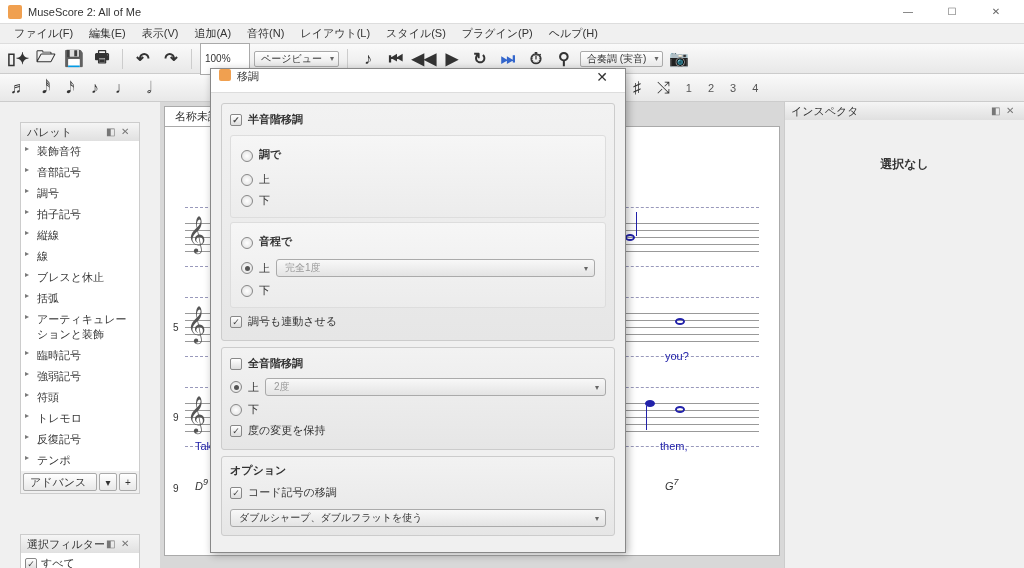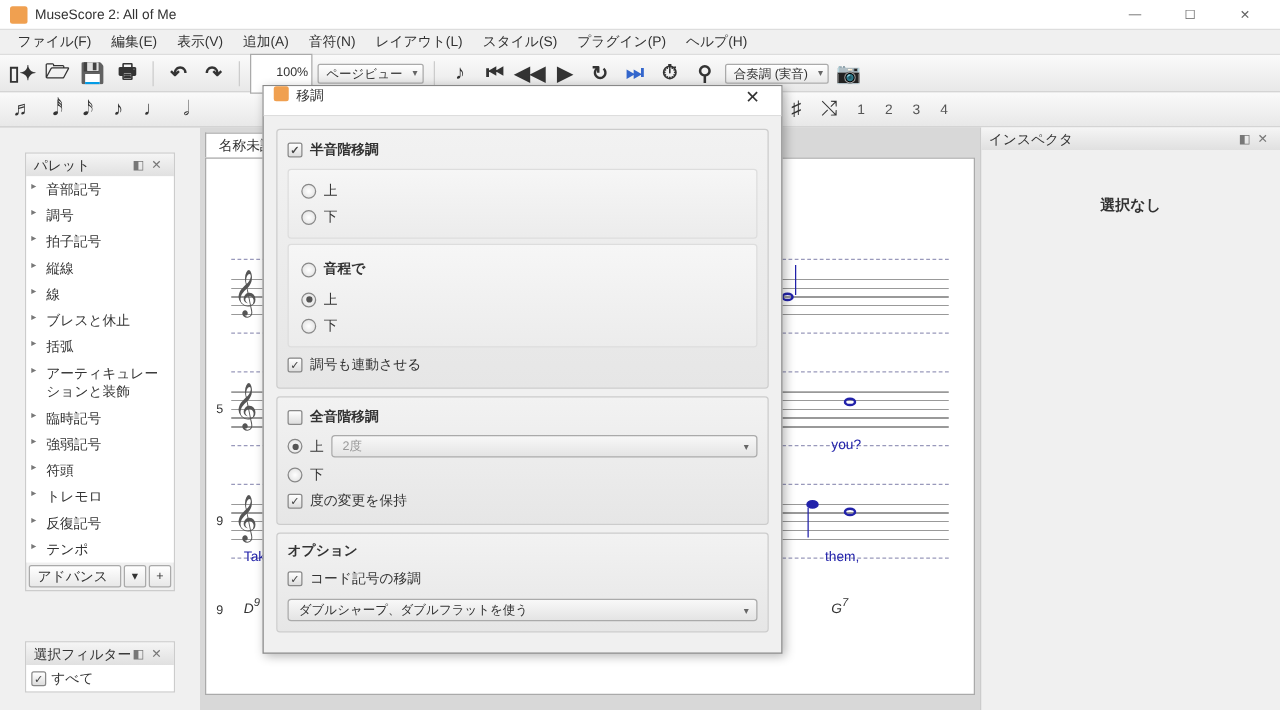--- a/index.html
+++ b/index.html
@@ -7,21 +7,21 @@
 .titlebar{height:24px;background:#fff;display:flex;align-items:center;padding:0 8px;border-bottom:1px solid #ddd}
 .titlebar .logo{width:14px;height:14px;background:#f0a050;border-radius:2px;margin-right:6px}
 .titlebar .title{flex:1;font-size:11px}
 .winbtns{display:flex;gap:4px}
 .winbtn{width:40px;height:20px;display:flex;align-items:center;justify-content:center;font-size:10px;color:#666}
 .menubar{height:20px;background:#f0f0f0;display:flex;align-items:center;padding:0 6px;border-bottom:1px solid #ddd}
 .menuitem{padding:2px 8px;font-size:11px}
 .toolbar{height:30px;background:linear-gradient(#fafafa,#e8e8e8);display:flex;align-items:center;padding:0 6px;gap:4px;border-bottom:1px solid #ccc}
 .tbtn{width:24px;height:24px;display:flex;align-items:center;justify-content:center;font-size:16px;font-weight:bold;color:#333}
 .tsep{width:1px;height:20px;background:#ccc;margin:0 4px}
-.zoom{width:50px;height:32px;background:#fff;border:1px solid #aaa;font-size:10px;padding:0 20px;display:flex;align-items:center}
+.zoom{width:50px;height:32px;background:#fff;border:1px solid #aaa;font-size:10px;padding:0 4px;display:flex;align-items:center}
 .dd{height:16px;background:linear-gradient(#fff,#e8e8e8);border:1px solid #aaa;border-radius:2px;font-size:10px;padding:0 16px 0 6px;display:flex;align-items:center;position:relative}
 .dd::after{content:"▾";position:absolute;right:4px;font-size:8px;color:#666}
 .notebar{height:28px;background:linear-gradient(#fafafa,#e8e8e8);display:flex;align-items:center;padding:0 6px;gap:8px;border-bottom:1px solid #ccc}
 .nbtn{font-size:16px;color:#333;padding:0 4px}
 .num{font-size:11px;color:#555;padding:0 4px}
 .mainrow{display:flex;height:466px}
 .leftcol{width:160px;display:flex;flex-direction:column}
 .panel{background:#f0f0f0;border:1px solid #ccc;margin:20px;display:flex;flex-direction:column}
 .phead{height:18px;background:linear-gradient(#f5f5f5,#e0e0e0);display:flex;align-items:center;padding:0 6px;font-size:11px;justify-content:space-between}
 .pbody{flex:1;background:#fff;overflow:auto}
@@ -137,20 +137,21 @@
   <div class="leftcol">
     <div class="panel" style="flex:1">
       <div class="phead">
         <span>パレット</span>
         <span class="icons">
             <span class="smicon">◧</span>
             <span class="smicon">✕</span>
           </span>
       </div>
       <div class="pbody">
+        <div class="pitem">装飾音符</div>
         <div class="pitem">音部記号</div>
         <div class="pitem">調号</div>
         <div class="pitem">拍子記号</div>
         <div class="pitem">縦線</div>
         <div class="pitem">線</div>
         <div class="pitem">ブレスと休止</div>
         <div class="pitem">括弧</div>
         <div class="pitem">アーティキュレーションと装飾</div>
         <div class="pitem">臨時記号</div>
         <div class="pitem">強弱記号</div>
@@ -246,35 +247,40 @@
   </div>
   <div class="dbody">
     <div class="group">
       <div class="gcheck">
           <span class="chk">✓</span>
           <span>半音階移調</span>
         </div>
       <div class="sub">
         <div class="radio">
             <span class="rdot"></span>
+            <span class="subhead">調で</span>
+          </div>
+        <div class="radio">
+            <span class="rdot"></span>
             <span>上</span>
           </div>
         <div class="radio">
             <span class="rdot"></span>
             <span>下</span>
           </div>
       </div>
       <div class="sub">
         <div class="radio">
             <span class="rdot"></span>
             <span class="subhead">音程で</span>
           </div>
         <div class="radio disabled">
             <span class="rdot on"></span>
             <span>上</span>
+          <span class="selwide dis">完全1度</span>
           </div>
         <div class="radio disabled">
             <span class="rdot"></span>
             <span>下</span>
           </div>
       </div>
       <div class="radio" style="padding-top:6px">
           <span class="chk">✓</span>
           <span>調号も連動させる</span>
         </div>

